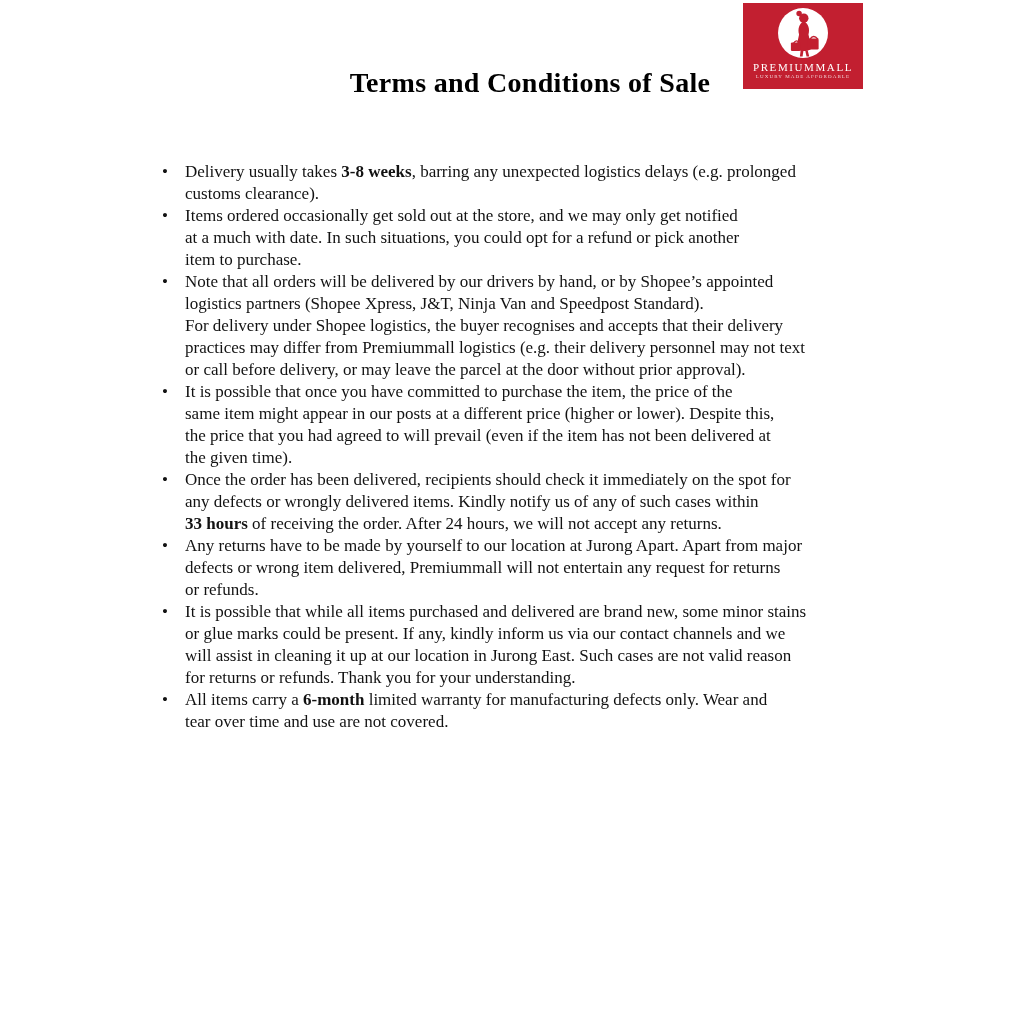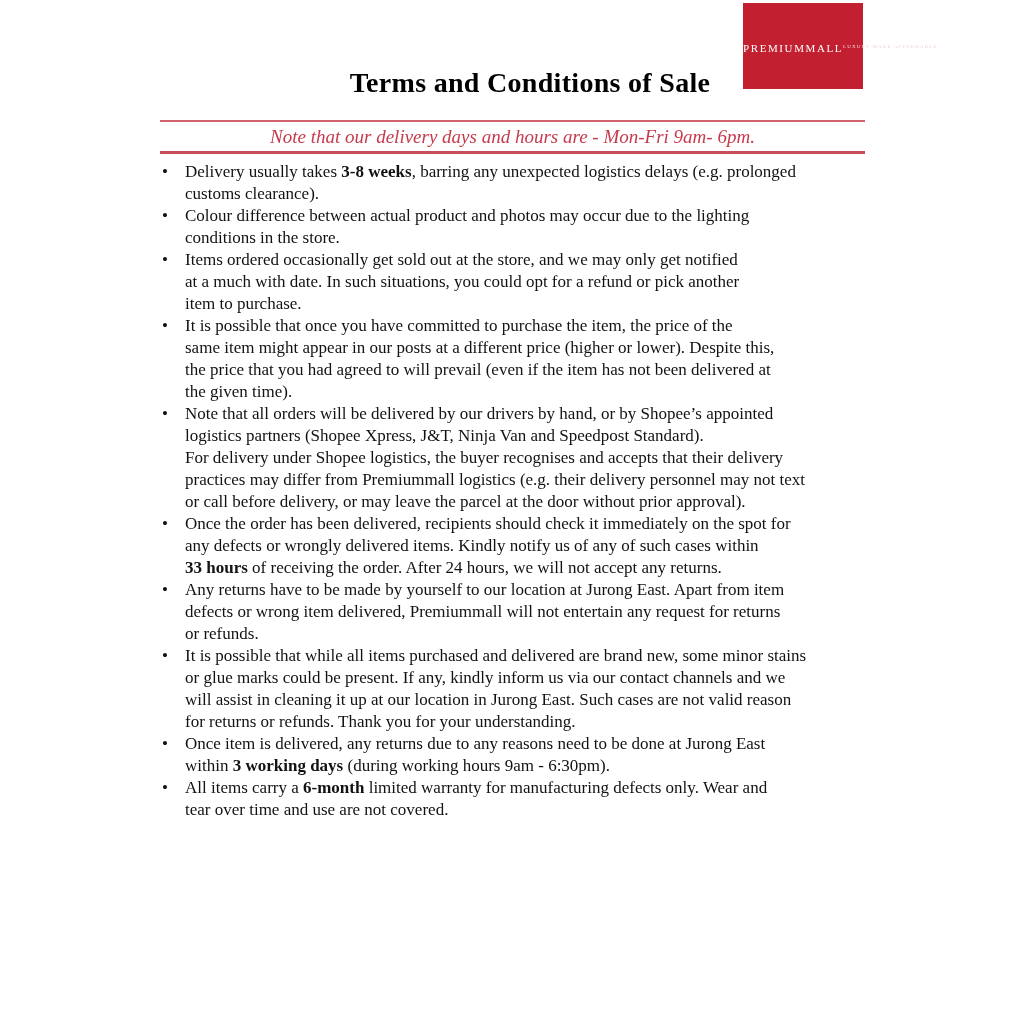--- a/index.html
+++ b/index.html
@@ -10,21 +10,21 @@
     position: relative;
     color: #111111;
   }
   .page { position: relative; width: 1024px; height: 1024px; background: #fff; overflow: hidden; }
 
   
   .logo {
     position: absolute; left: 743px; top: 3px;
     width: 120px; height: 86px;
     background: #C21F30;
-    display: flex; flex-direction: row; align-items: center;
+    display: flex; flex-direction: column; align-items: center;
   }
   .logo-circle {
     margin-top: 5px; width: 50px; height: 50px;
     background: #ffffff; border-radius: 50%;
     display: flex; align-items: center; justify-content: center;
     overflow: hidden;
   }
   .logo-brand {
     color: #ffffff; font-size: 11px; letter-spacing: 1.6px;
     margin-top: 3px; white-space: nowrap;
@@ -94,52 +94,45 @@
           <rect x="38" y="39" width="14" height="14" rx="1.5"></rect>
         </g>
       </svg>
     </div>
     <div class="logo-brand">PREMIUMMALL</div>
     <div class="logo-tagline">LUXURY MADE AFFORDABLE</div>
   </div>
 
   <div class="title">Terms and Conditions of Sale</div>
 
-  <div class="notice-band">
-    <span class="notice-text">Note that our delivery days and hours are - Mon-Fri 9am- 6pm.</span>
-  </div>
 
   <div class="terms">
     <ul class="terms-list">
         <li>Delivery usually takes <b>3-8 weeks</b>, barring any unexpected logistics delays (e.g. prolonged
 customs clearance).</li>
-        <li>Colour difference between actual product and photos may occur due to the lighting
-conditions in the store.</li>
         <li>Items ordered occasionally get sold out at the store, and we may only get notified
 at a much with date. In such situations, you could opt for a refund or pick another
 item to purchase.</li>
-        <li>It is possible that once you have committed to purchase the item, the price of the
-same item might appear in our posts at a different price (higher or lower). Despite this,
-the price that you had agreed to will prevail (even if the item has not been delivered at
-the given time).</li>
         <li>Note that all orders will be delivered by our drivers by hand, or by Shopee’s appointed
 logistics partners (Shopee Xpress, J&amp;T, Ninja Van and Speedpost Standard).
 For delivery under Shopee logistics, the buyer recognises and accepts that their delivery
 practices may differ from Premiummall logistics (e.g. their delivery personnel may not text
 or call before delivery, or may leave the parcel at the door without prior approval).</li>
+        <li>It is possible that once you have committed to purchase the item, the price of the
+same item might appear in our posts at a different price (higher or lower). Despite this,
+the price that you had agreed to will prevail (even if the item has not been delivered at
+the given time).</li>
         <li>Once the order has been delivered, recipients should check it immediately on the spot for
 any defects or wrongly delivered items. Kindly notify us of any of such cases within
 <b>33 hours</b> of receiving the order. After 24 hours, we will not accept any returns.</li>
-        <li>Any returns have to be made by yourself to our location at Jurong East. Apart from item
+        <li>Any returns have to be made by yourself to our location at Jurong Apart. Apart from major
 defects or wrong item delivered, Premiummall will not entertain any request for returns
 or refunds.</li>
         <li>It is possible that while all items purchased and delivered are brand new, some minor stains
 or glue marks could be present. If any, kindly inform us via our contact channels and we
 will assist in cleaning it up at our location in Jurong East. Such cases are not valid reason
 for returns or refunds. Thank you for your understanding.</li>
-        <li>Once item is delivered, any returns due to any reasons need to be done at Jurong East
-within <b>3 working days</b> (during working hours 9am - 6:30pm).</li>
         <li>All items carry a <b>6-month</b> limited warranty for manufacturing defects only. Wear and
 tear over time and use are not covered.</li>
       </ul>
   </div>
 
 </div>
 
 </body></html>

